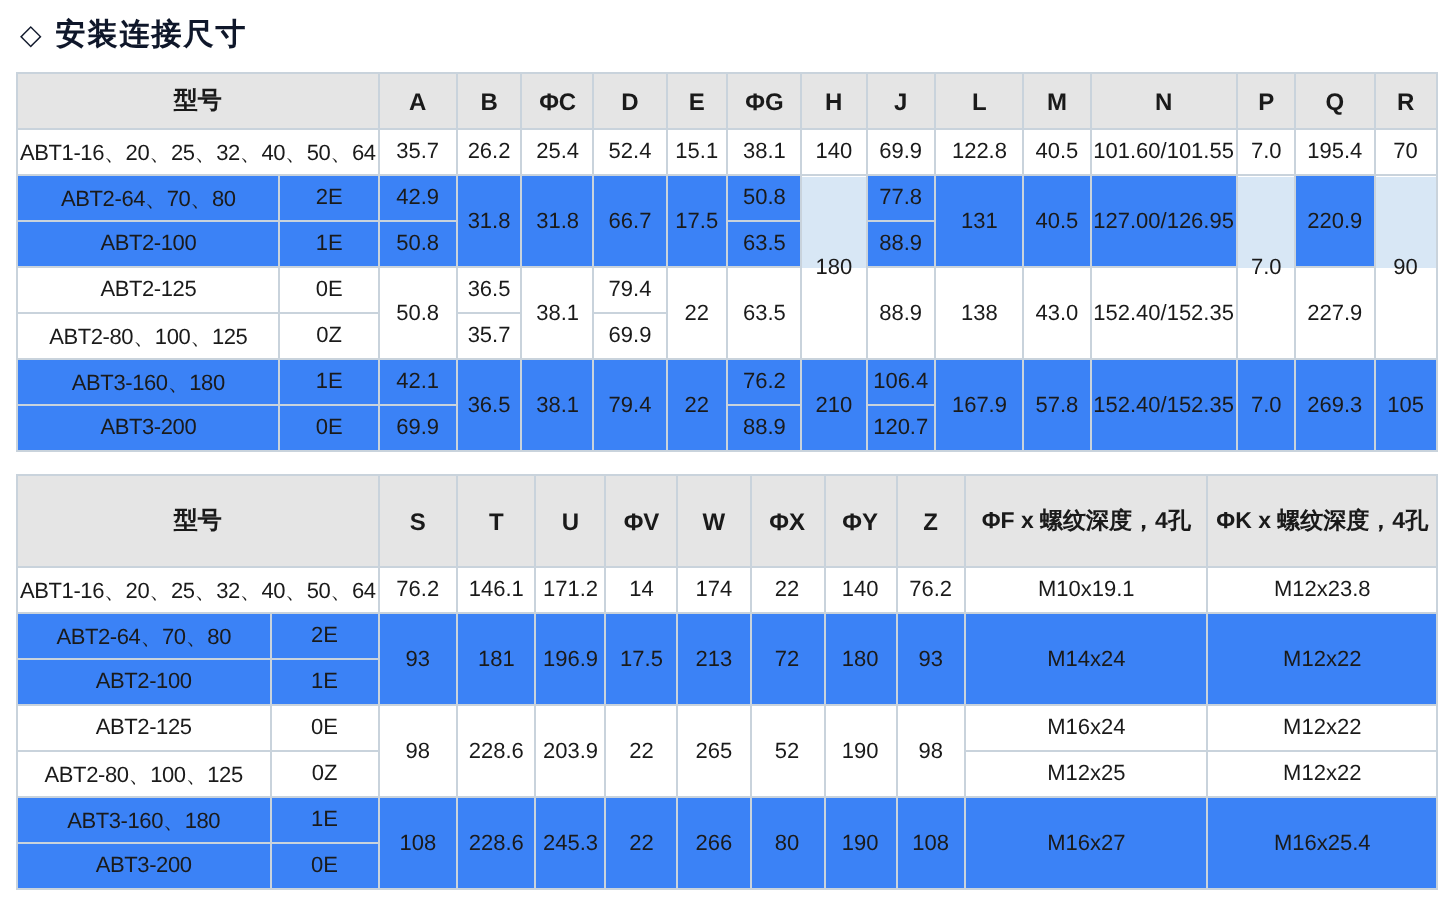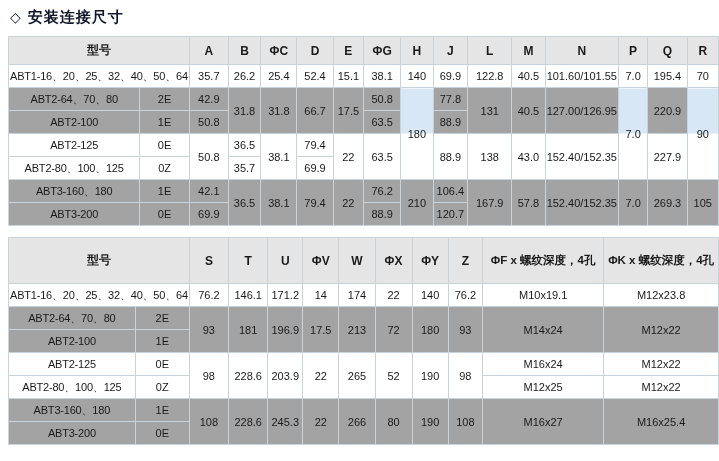--- a/index.html
+++ b/index.html
@@ -6,21 +6,21 @@
   body{width:719px;height:461px;font-family:"Liberation Sans","DejaVu Sans",sans-serif;color:#1a1a1a;overflow:hidden;}
   .title{padding:8px 0 0 10px;font-size:15px;font-weight:bold;color:#0f172a;letter-spacing:1px;}
   .title .diamond{font-weight:normal;margin-right:6px;font-size:14px;}
   table.dim{border-collapse:collapse;table-layout:fixed;margin:9px 0 0 8px;border-radius:26px;}
   table.dim td,table.dim th{border:1px solid #c9d3dc;text-align:center;vertical-align:middle;overflow:hidden;}
   table.dim th{background:#e5e5e5;font-size:12px;font-weight:bold;height:27px;padding:0 1px;white-space:nowrap;}
   table.dim td{font-size:11px;height:22px;padding:0 1px;white-space:nowrap;}
   #t2 th{height:45px;}
   #t2 th.fk{font-size:11.5px;}
   tr.row-white{background:#ffffff;}
-  tr.row-blue{background:#a3a3a3;}
+  tr.row-blue{background:#3b82f6;}
   td.model{font-size:10.5px;letter-spacing:-0.2px;}
   td.split{background:linear-gradient(to bottom,#d8e7f5 0%,#d8e7f5 50%,#ffffff 50%,#ffffff 100%);}
 </style>
 </head>
 <body>
 
 <div class="title">
   <span class="diamond">◇</span><span>安装连接尺寸</span>
 </div>
 

